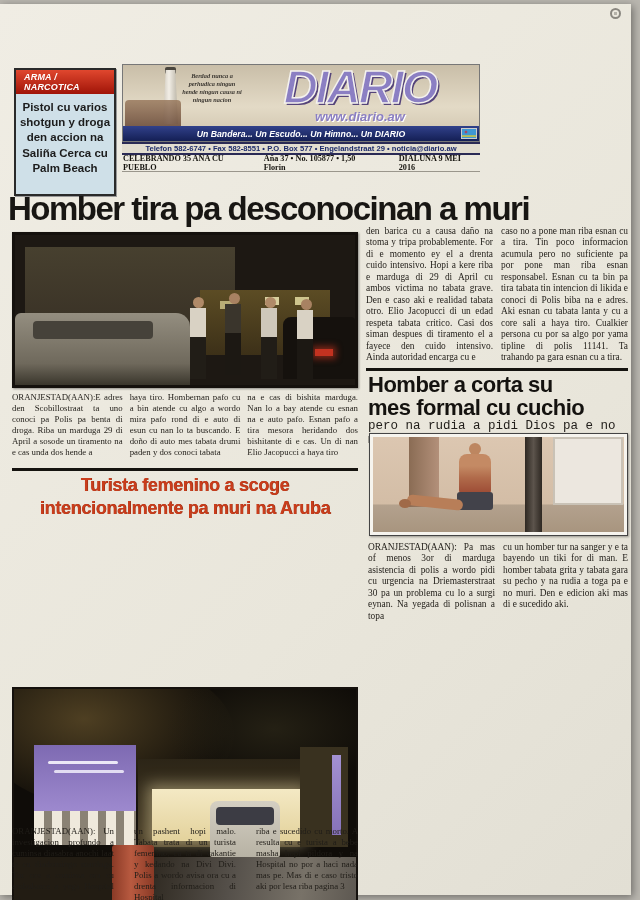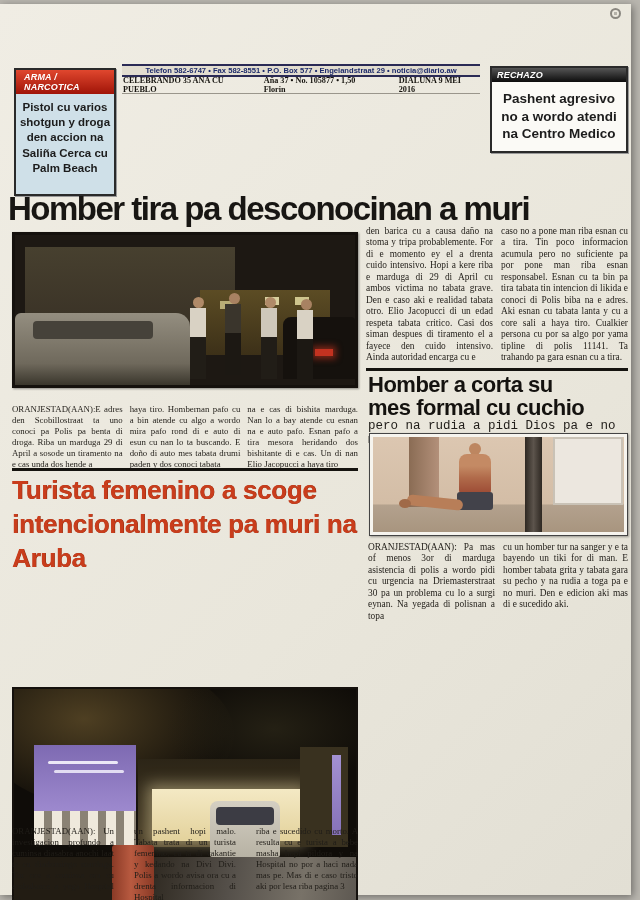--- a/index.html
+++ b/index.html
@@ -25,21 +25,21 @@
   .logo{position:absolute;left:118px;top:-6px;width:238px;text-align:center;font-family:"Liberation Sans",sans-serif;font-weight:900;font-style:italic;font-size:47px;letter-spacing:-2px;color:#8b7fc3;-webkit-text-stroke:1.5px #f4f2ee;text-shadow:2px 2px 0 #55447a;}
   .website{position:absolute;left:118px;top:44px;width:238px;text-align:center;font-family:"Liberation Sans",sans-serif;font-weight:bold;font-style:italic;font-size:13px;color:#8b7fc3;text-shadow:1px 1px 0 #fff;}
   .banner-strip{position:absolute;left:0;right:0;bottom:0;height:15px;background:linear-gradient(180deg,#31418a,#141f55);color:#fff;font-family:"Liberation Sans",sans-serif;font-weight:bold;font-style:italic;font-size:8.7px;display:flex;align-items:center;justify-content:center;gap:4px;}
   .flag{position:absolute;right:2px;bottom:2px;width:16px;height:11px;background:linear-gradient(180deg,#3f97d3 70%,#f7d117 74%,#3f97d3 78%,#f7d117 86%,#3f97d3 90%);border:1px solid #ccc;}
   .flag::before{content:"";position:absolute;left:2px;top:1px;width:4px;height:4px;background:#d8212f;clip-path:polygon(50% 0,62% 38%,100% 50%,62% 62%,50% 100%,38% 62%,0 50%,38% 38%);}
   .contact-line{width:358px;height:13px;background:#e2ddd0;border-top:2px solid #2a2a55;border-bottom:2px solid #2a2a55;font-family:"Liberation Sans",sans-serif;font-weight:bold;font-size:7.6px;color:#1c2a6a;display:flex;align-items:center;justify-content:center;}
   .edition-line{width:358px;height:17px;display:flex;align-items:center;justify-content:space-between;font-weight:bold;font-size:8.2px;color:#16140f;border-bottom:1px solid #9a968c;padding:0 1px;gap:20px;}
   .edition-line .grp{display:flex;gap:5px;}
   
   .headline{font-family:"Liberation Sans",sans-serif;font-weight:900;font-size:33px;letter-spacing:-1.5px;color:#181613;}
-  .red-headline{font-family:"Liberation Sans",sans-serif;font-weight:900;font-size:26px;line-height:1.3;letter-spacing:-.3px;color:#c93d1c;white-space:pre-line;text-shadow:.4px .4px 0 #8a2a10;}
+  .red-headline{font-family:"Liberation Sans",sans-serif;font-weight:900;font-size:18px;line-height:1.3;letter-spacing:-.3px;color:#c93d1c;white-space:pre-line;text-shadow:.4px .4px 0 #8a2a10;text-align:center;}
   .sub-headline2{font-family:"Liberation Sans",sans-serif;font-weight:900;font-size:22px;line-height:1.05;letter-spacing:-.5px;color:#14120f;white-space:pre-line;}
   .subhead{font-family:Liberation Mono, monospace;font-size:12.5px;color:#23201c;margin-top:2px;}
   
   .coltext{font-size:9.4px;line-height:1.22;text-align:justify;color:#201d18;}
   .captext{font-size:8.8px;line-height:1.25;text-align:justify;color:#201d18;}
   .rule{background:#15130f;}
   
   .photo-frame{border:3px solid #15110d;background:#1d1813;overflow:hidden;position:relative;box-shadow:1px 1px 2px rgba(0,0,0,.4);}
   .photo-matte{background:#f6f4ee;border:1px solid #444;padding:3px;box-shadow:1px 1px 2px rgba(0,0,0,.35);}
   .photo2{position:relative;width:100%;height:100%;background:linear-gradient(180deg,#dcc7b1 0%,#d3bda6 70%,#b3a18d 72%,#a8957f 100%);overflow:hidden;}
@@ -51,55 +51,61 @@
 <div class="paper">
 
   <div class="abs regmark"></div>
 
   <div class="abs teaser teaser-left" style="left:14px;top:64px;width:102px;">
     <div class="tag red">ARMA / NARCOTICA</div>
     <div class="body">Pistol cu varios shotgun y droga den accion na Saliña Cerca cu Palm Beach</div>
   </div>
 
   <div class="abs" style="left:122px;top:60px;width:358px;">
+    <div class="mast-photo">
+      <div class="lighthouse-cap"></div>
+      <div class="lighthouse"></div>
+      <div class="women"></div>
+      <div class="motto">Berdad nunca a perhudica ningun hende ningun causa ni ningun nacion</div>
+      <div class="logo">DIARIO</div>
+      <div class="website">www.diario.aw</div>
+      <div class="banner-strip">Un Bandera...   Un Escudo...   Un Himno...   Un DIARIO</div>
+      <div class="flag"></div>
+    </div>
     <div class="contact-line">Telefon 582-6747  •  Fax 582-8551  •  P.O. Box 577  •  Engelandstraat 29  •  noticia@diario.aw</div>
     <div class="edition-line">
       <span class="grp">
         <span>CELEBRANDO 35 AÑA CU PUEBLO</span>
         <span>Aña 37 • No. 105877 • 1,50 Florin</span>
       </span>
       <span>DIALUNA 9 MEI 2016</span>
     </div>
   </div>
 
-  <div class="abs teaser teaser-right" style="left:490px;top:62px;width:138px;">
-    <div class="tag black">RECHAZO</div>
-    <div class="body">Pashent agresivo no a wordo atendi na Centro Medico</div>
-  </div>
 
   <div class="abs headline" style="left:8px;top:186px;width:624px;">Homber tira pa desconocinan a muri</div>
 
   <div class="abs photo-frame" style="left:12px;top:228px;width:346px;height:156px;">
     <div class="abs" style="left:10px;top:12px;width:210px;height:95px;background:linear-gradient(180deg,#47402f,#372f24);"></div>
     <div class="abs" style="left:185px;top:55px;width:130px;height:65px;background:linear-gradient(180deg,#5c4c24,#3c3018);"></div>
     <div class="abs" style="left:250px;top:62px;width:14px;height:8px;background:#d8cf9e;box-shadow:30px 0 0 #cfc58e,-45px 4px 0 #b8ad76;"></div>
     <div class="abs" style="left:0;top:78px;width:175px;height:72px;background:linear-gradient(180deg,#948e80,#6f695c 70%,#3a362c);border-radius:6px 14px 0 0;"></div>
     <div class="abs" style="left:18px;top:86px;width:120px;height:18px;background:#46423a;border-radius:4px;"></div>
     <div class="abs" style="left:268px;top:82px;width:72px;height:62px;background:#15110d;border-radius:8px 4px 0 0;"></div>
     <div class="abs" style="left:300px;top:114px;width:18px;height:7px;background:#c23220;box-shadow:0 0 6px 3px rgba(190,50,30,.6);"></div>
     <div class="abs" style="left:178px;top:62px;width:11px;height:11px;border-radius:50%;background:#b08a68;box-shadow:36px -4px 0 #a88262,72px 0 0 #b08a68,108px 2px 0 #a88262;"></div>
     <div class="abs" style="left:175px;top:73px;width:16px;height:30px;background:#d9d2c4;box-shadow:35px -4px 0 #3a352c,71px 0 0 #cfc8ba,107px 2px 0 #d9d2c4;"></div>
     <div class="abs" style="left:175px;top:102px;width:16px;height:42px;background:#211d17;box-shadow:35px -4px 0 #1c1813,71px 0 0 #211d17,107px 2px 0 #1c1813;"></div>
   </div>
 
   <div class="abs coltext" style="left:366px;top:222px;width:127px;height:146px;">den barica cu a causa daño na stoma y tripa probablemente. For di e momento ey el a drenta cuido intensivo. Hopi a kere riba e marduga di 29 di April cu ambos victima no tabata grave. Den e caso aki e realidad tabata otro. Elio Jacopucci di un edad respeta tabata critico. Casi dos siman despues di tiramento el a fayece den cuido intensivo. Ainda autoridad encarga cu e</div>
   <div class="abs coltext" style="left:501px;top:222px;width:127px;height:146px;">caso no a pone man riba esnan cu a tira. Tin poco informacion acumula pero no suficiente pa por pone man riba esnan responsabel. Esnan cu ta bin pa tira tabata tin intencion di likida e conoci di Polis biba na e adres. Aki esnan cu tabata lanta y cu a core sali a haya tiro. Cualkier persona cu por sa algo por yama tipline di polis 11141. Ta trahando pa gara esnan cu a tira.</div>
   <div class="abs rule" style="left:366px;top:364px;width:262px;height:3px;"></div>
 
-  <div class="abs" style="left:12px;top:400px;width:346px;display:flex;gap:7px;">
+  <div class="abs" style="left:12px;top:388px;width:346px;display:flex;gap:7px;">
     <div class="captext" style="width:111px;">ORANJESTAD(AAN):E adres den Scobillostraat ta uno conoci pa Polis pa benta di droga. Riba un marduga 29 di April a sosode un tiramento na e cas unda dos hende a</div>
     <div class="captext" style="width:111px;">haya tiro. Hombernan pafo cu a bin atende cu algo a wordo mira pafo rond di e auto di esun cu nan lo ta buscando. E doño di auto mes tabata drumi paden y dos conoci tabata</div>
     <div class="captext" style="width:111px;">na e cas di bishita marduga. Nan lo a bay atende cu esnan na e auto pafo. Esnan pafo a tira mesora heridando dos bishitante di e cas. Un di nan Elio Jacopucci a haya tiro</div>
   </div>
   <div class="abs rule" style="left:12px;top:464px;width:346px;height:3px;"></div>
 
   <div class="abs red-headline" style="left:12px;top:470px;width:346px;">Turista femenino a scoge
 intencionalmente pa muri na Aruba</div>
 
   <div class="abs photo3" style="left:12px;top:527px;width:346px;height:290px;">

